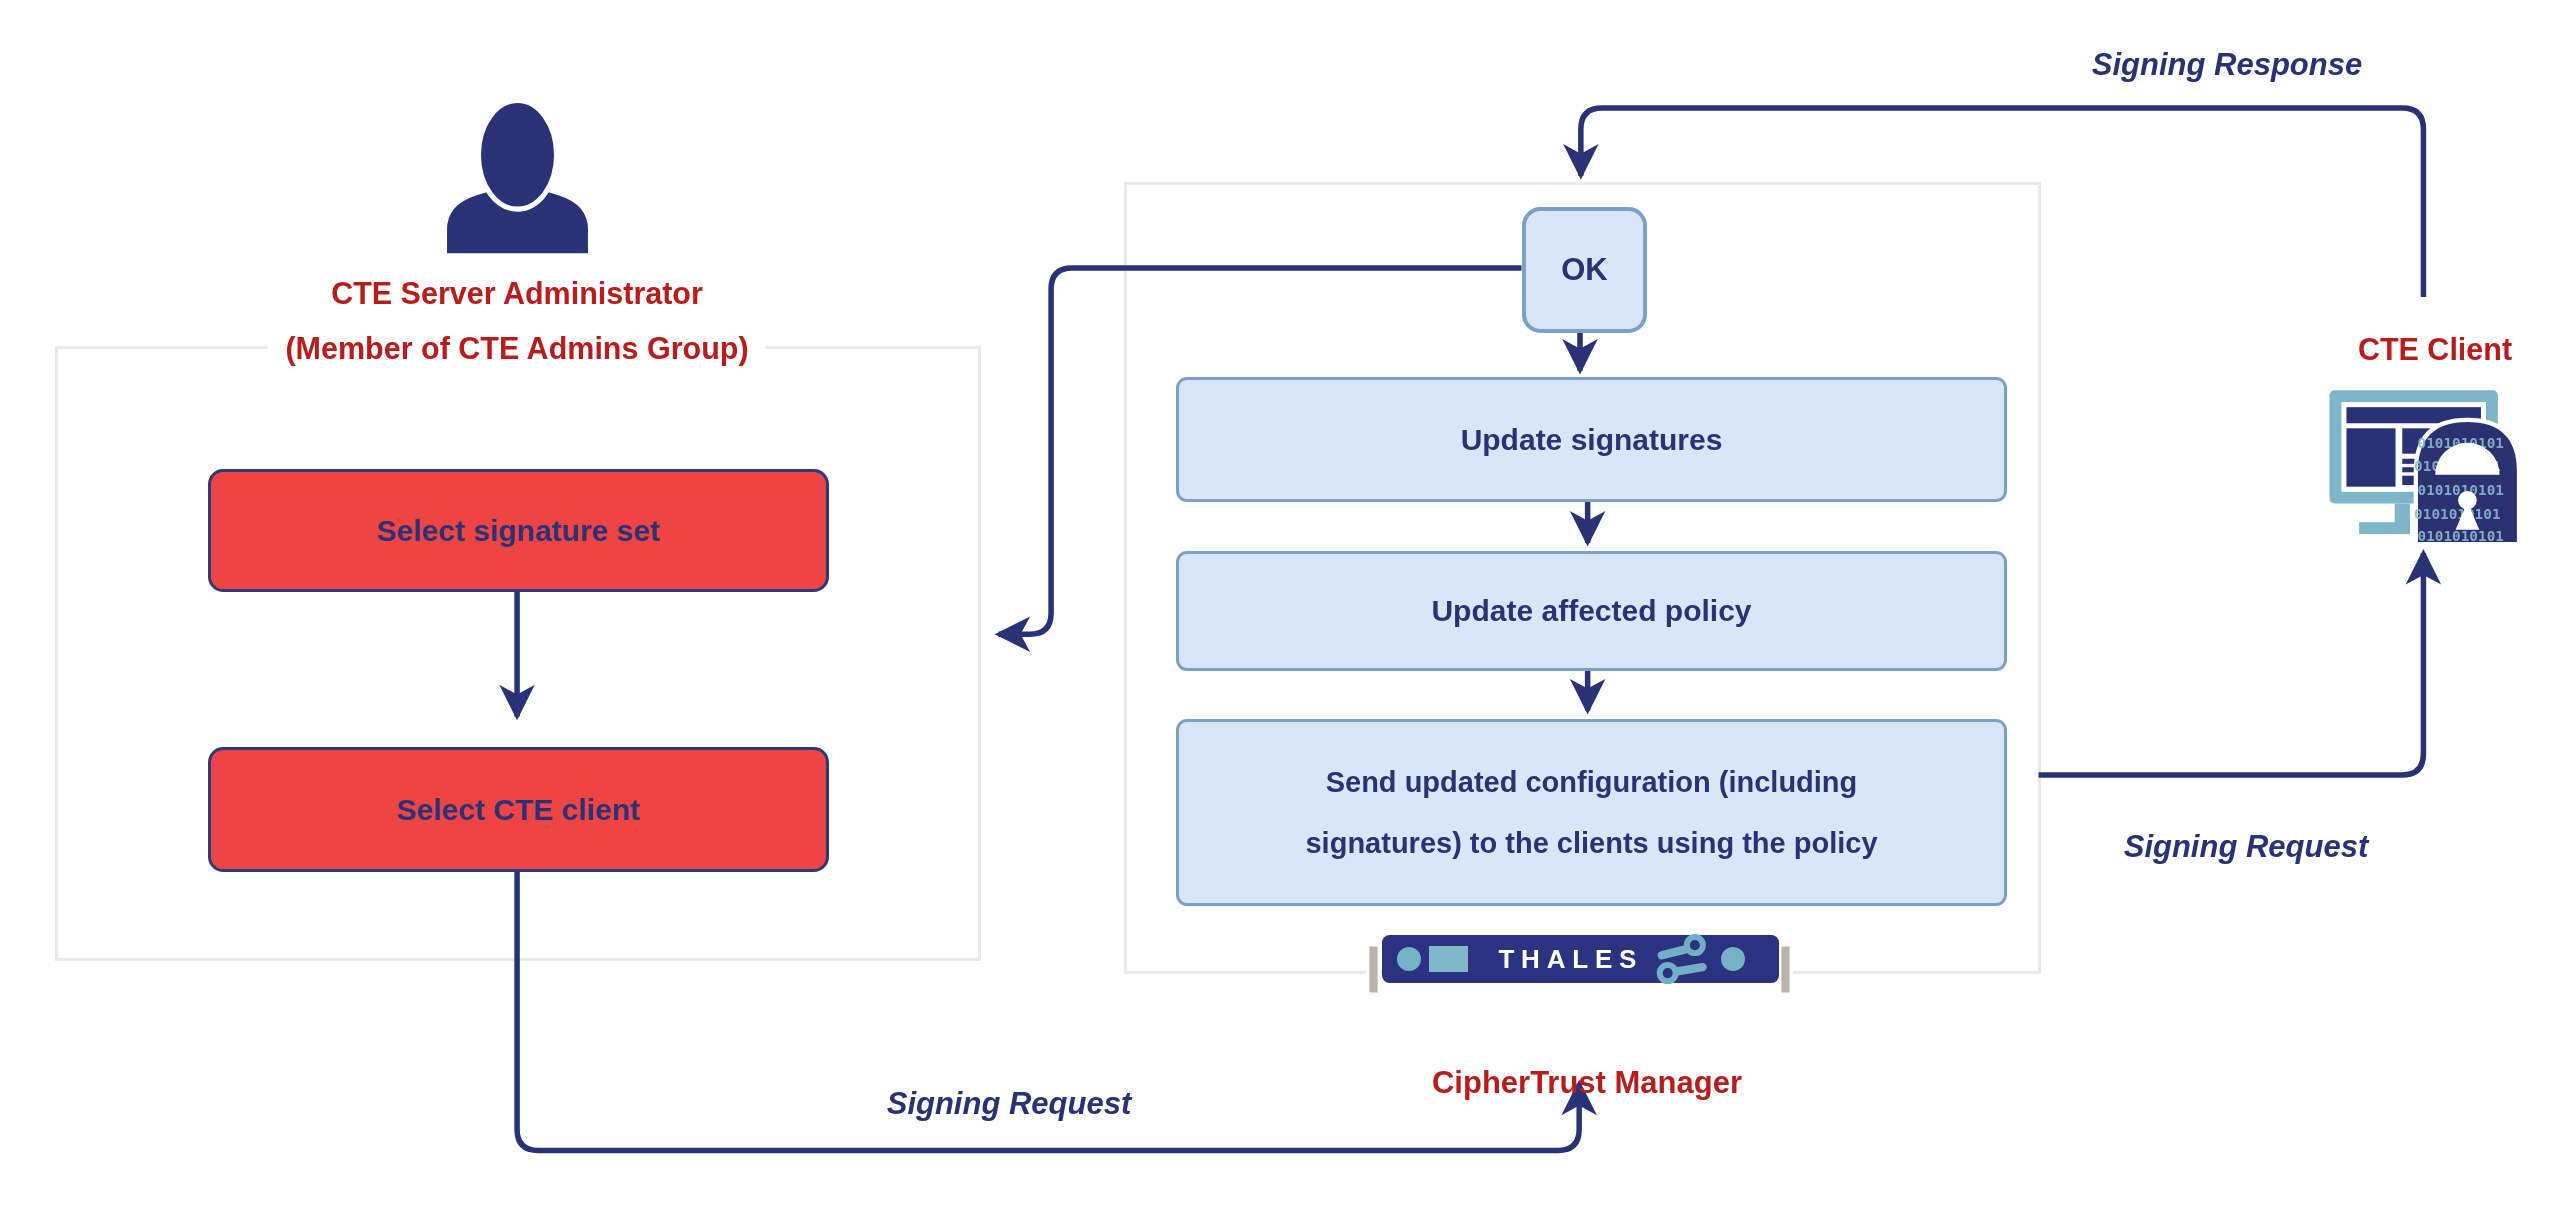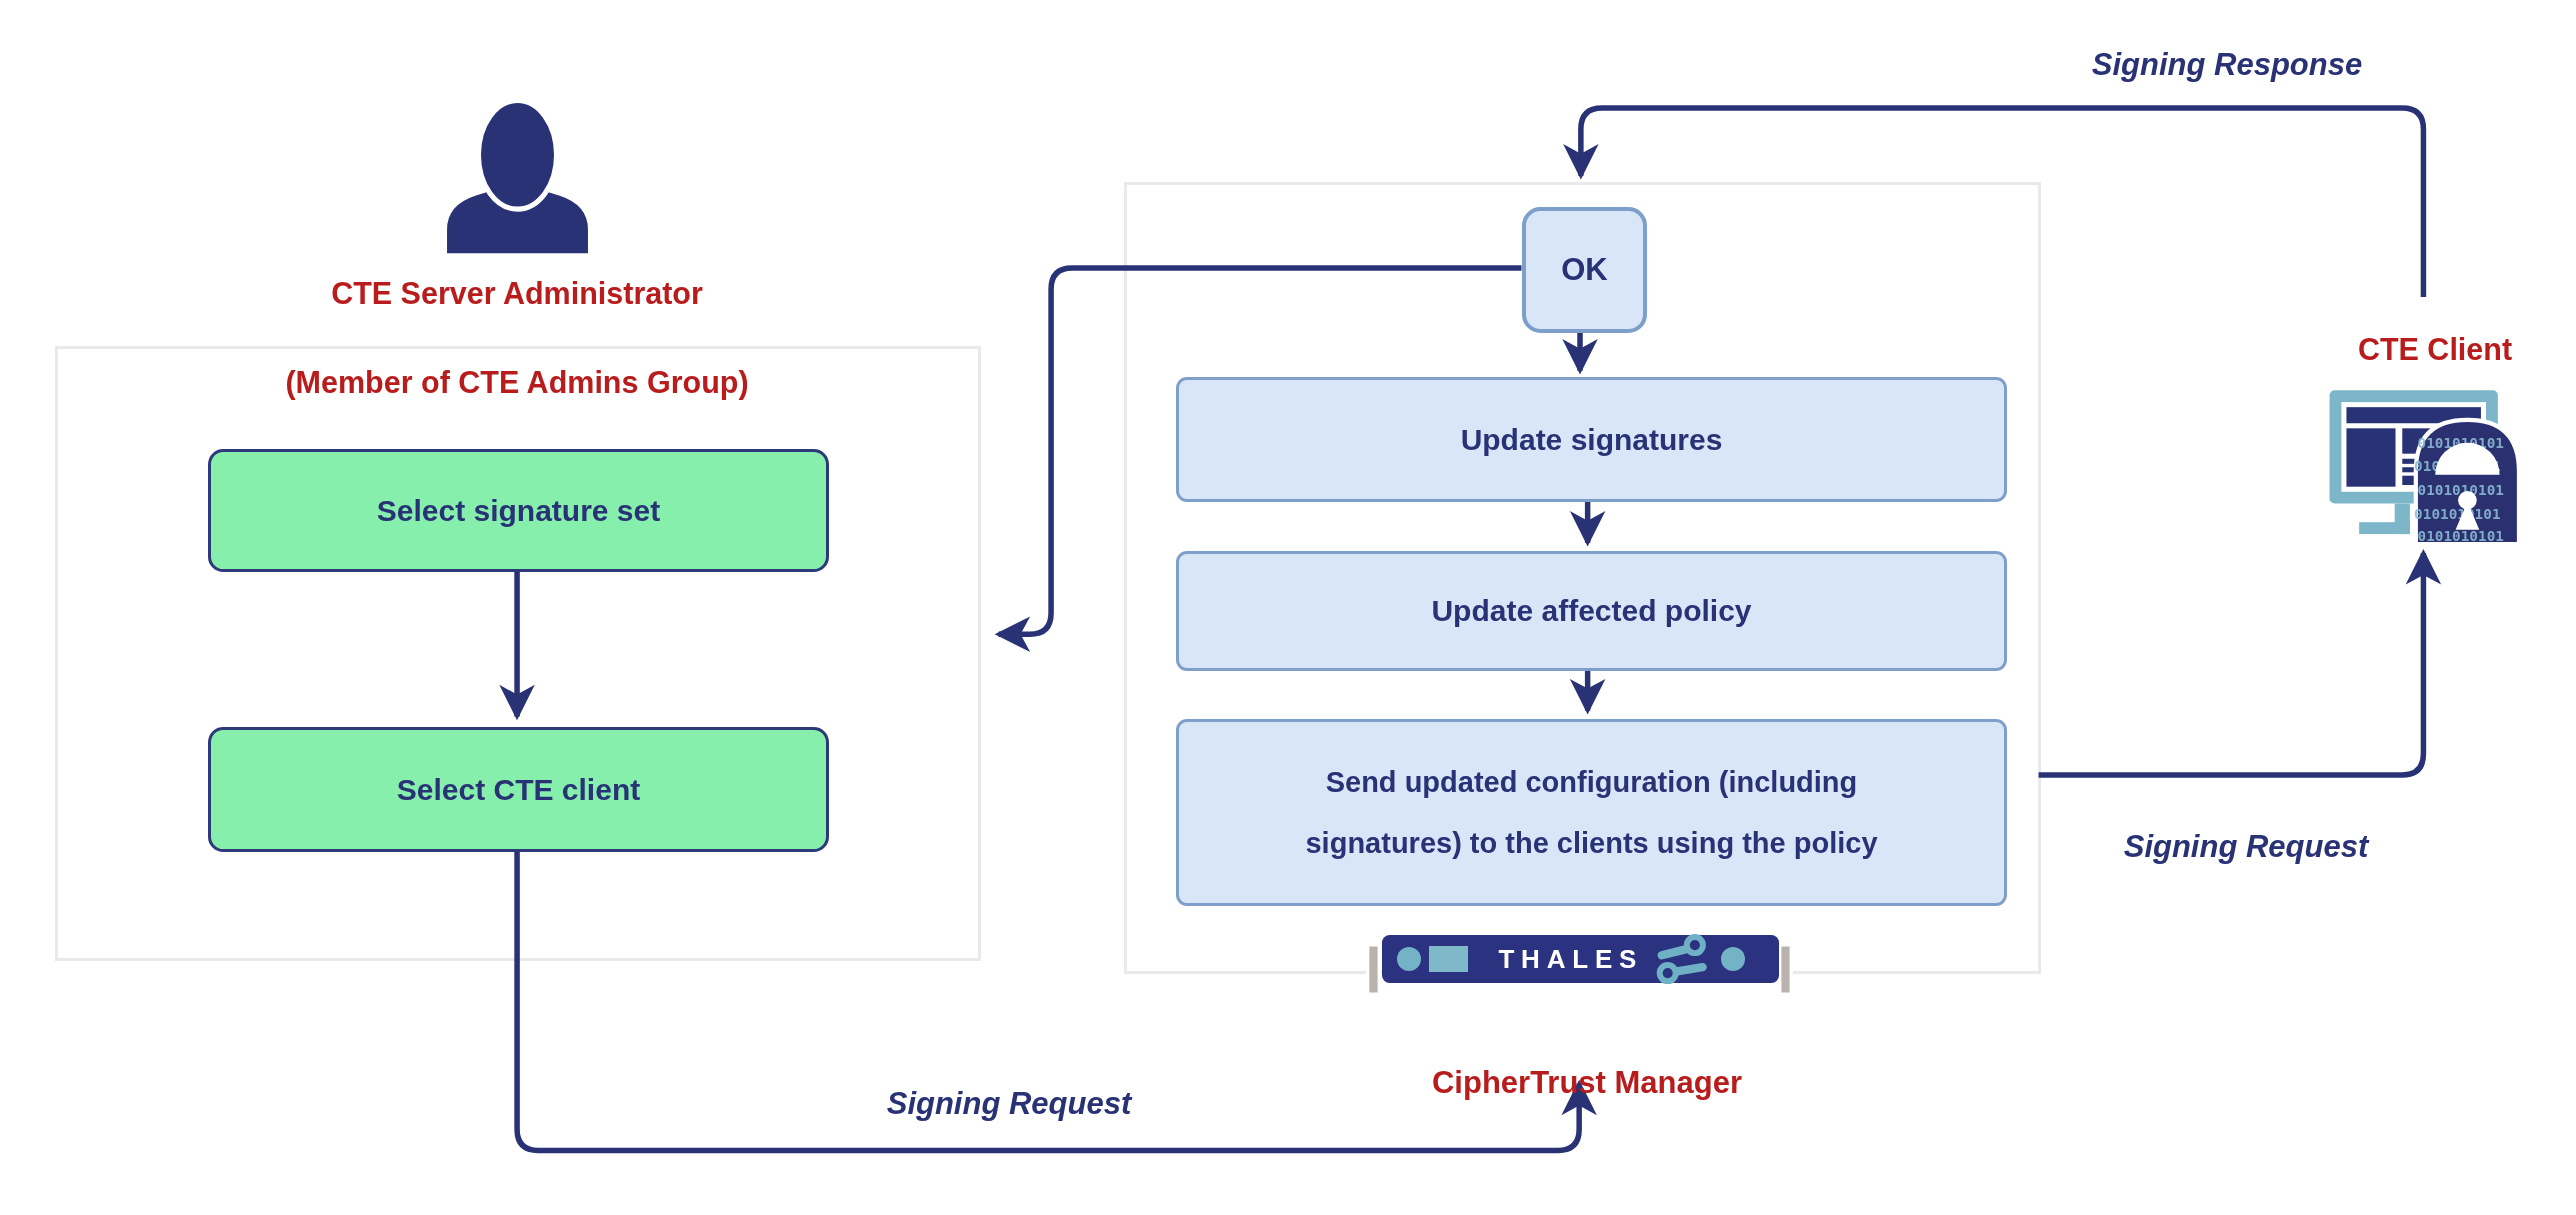--- a/index.html
+++ b/index.html
@@ -3,21 +3,21 @@
 <meta charset="utf-8">
 <style>
   html,body{margin:0;padding:0;}
   body{width:2576px;height:1216px;position:relative;overflow:hidden;background:#ffffff;
        font-family:"Liberation Sans",sans-serif;}
   .abs{position:absolute;}
   .container{position:absolute;border:3.4px solid #e9e9eb;background:transparent;z-index:1;}
   #edge-layer{position:absolute;left:0;top:0;z-index:2;}
   .node{position:absolute;display:flex;align-items:center;justify-content:center;
         text-align:center;color:#293275;font-weight:bold;z-index:3;}
-  .node-white{background:#86efac;border:3.4px solid #2d3a7a;border-radius:15.3px;font-size:30px;}
+  .node-white{background:#ef4444;border:3.4px solid #2d3a7a;border-radius:15.3px;font-size:30px;margin-top:20px;}
   .node-blue{background:#d9e6f8;border:3.4px solid #7e9fc9;border-radius:11px;font-size:30px;}
   .node-ok{background:#d9e6f8;border:4.2px solid #7e9fc9;border-radius:18.6px;font-size:31px;}
   .heading{position:absolute;color:#b91c1c;font-weight:bold;font-size:30.5px;text-align:right;
            transform:translateX(-50%);z-index:4;white-space:nowrap;}
   .edge-label{position:absolute;color:#293275;font-weight:bold;font-style:italic;font-size:31px;
               transform:translateX(-50%);z-index:4;white-space:nowrap;}
   .subtitle-bg{background:#ffffff;padding:0 17px;}
   .thales-bar{position:absolute;left:1382px;top:935px;width:397px;height:48px;background:#2b3280;
               border-radius:7.6px;display:flex;align-items:center;z-index:4;}
   .rack-ear{position:absolute;width:15.3px;height:53px;top:943px;background:#b9b2ad;
@@ -50,21 +50,21 @@
     <path d="M2405,914 L2834,914 Q2859,914 2859,889 L2859,652" marker-end="url(#ah)"></path>
   </g>
 </svg>
 
 <svg class="abs" style="left:447px;top:92px;z-index:3;" width="141" height="163" viewBox="0 0 166 192">
   <path d="M0,190 L0,162 Q0,133 34,122 L60,114 Q83,132 106,114 L132,122 Q166,133 166,162 L166,190 Z" fill="#293275"></path>
   <ellipse cx="83" cy="74" rx="46" ry="64" fill="#293275" stroke="#ffffff" stroke-width="6"></ellipse>
 </svg>
 
 <div class="heading" style="left:517px;top:276px;">CTE Server Administrator</div>
-<div class="heading subtitle-bg" style="left:517px;top:331px;margin-top:34px;">(Member of CTE Admins Group)</div>
+<div class="heading subtitle-bg" style="left:517px;top:331px;">(Member of CTE Admins Group)</div>
 
 <div class="node node-white" style="left:208px;top:449px;width:615px;height:117px;">
   <span>Select signature set</span>
 </div>
 <div class="node node-white" style="left:208px;top:727px;width:615px;height:119px;">
   <span>Select CTE client</span>
 </div>
 
 <div class="node node-ok" style="left:1522px;top:207px;width:117px;height:118px;">
   <span>OK</span>

